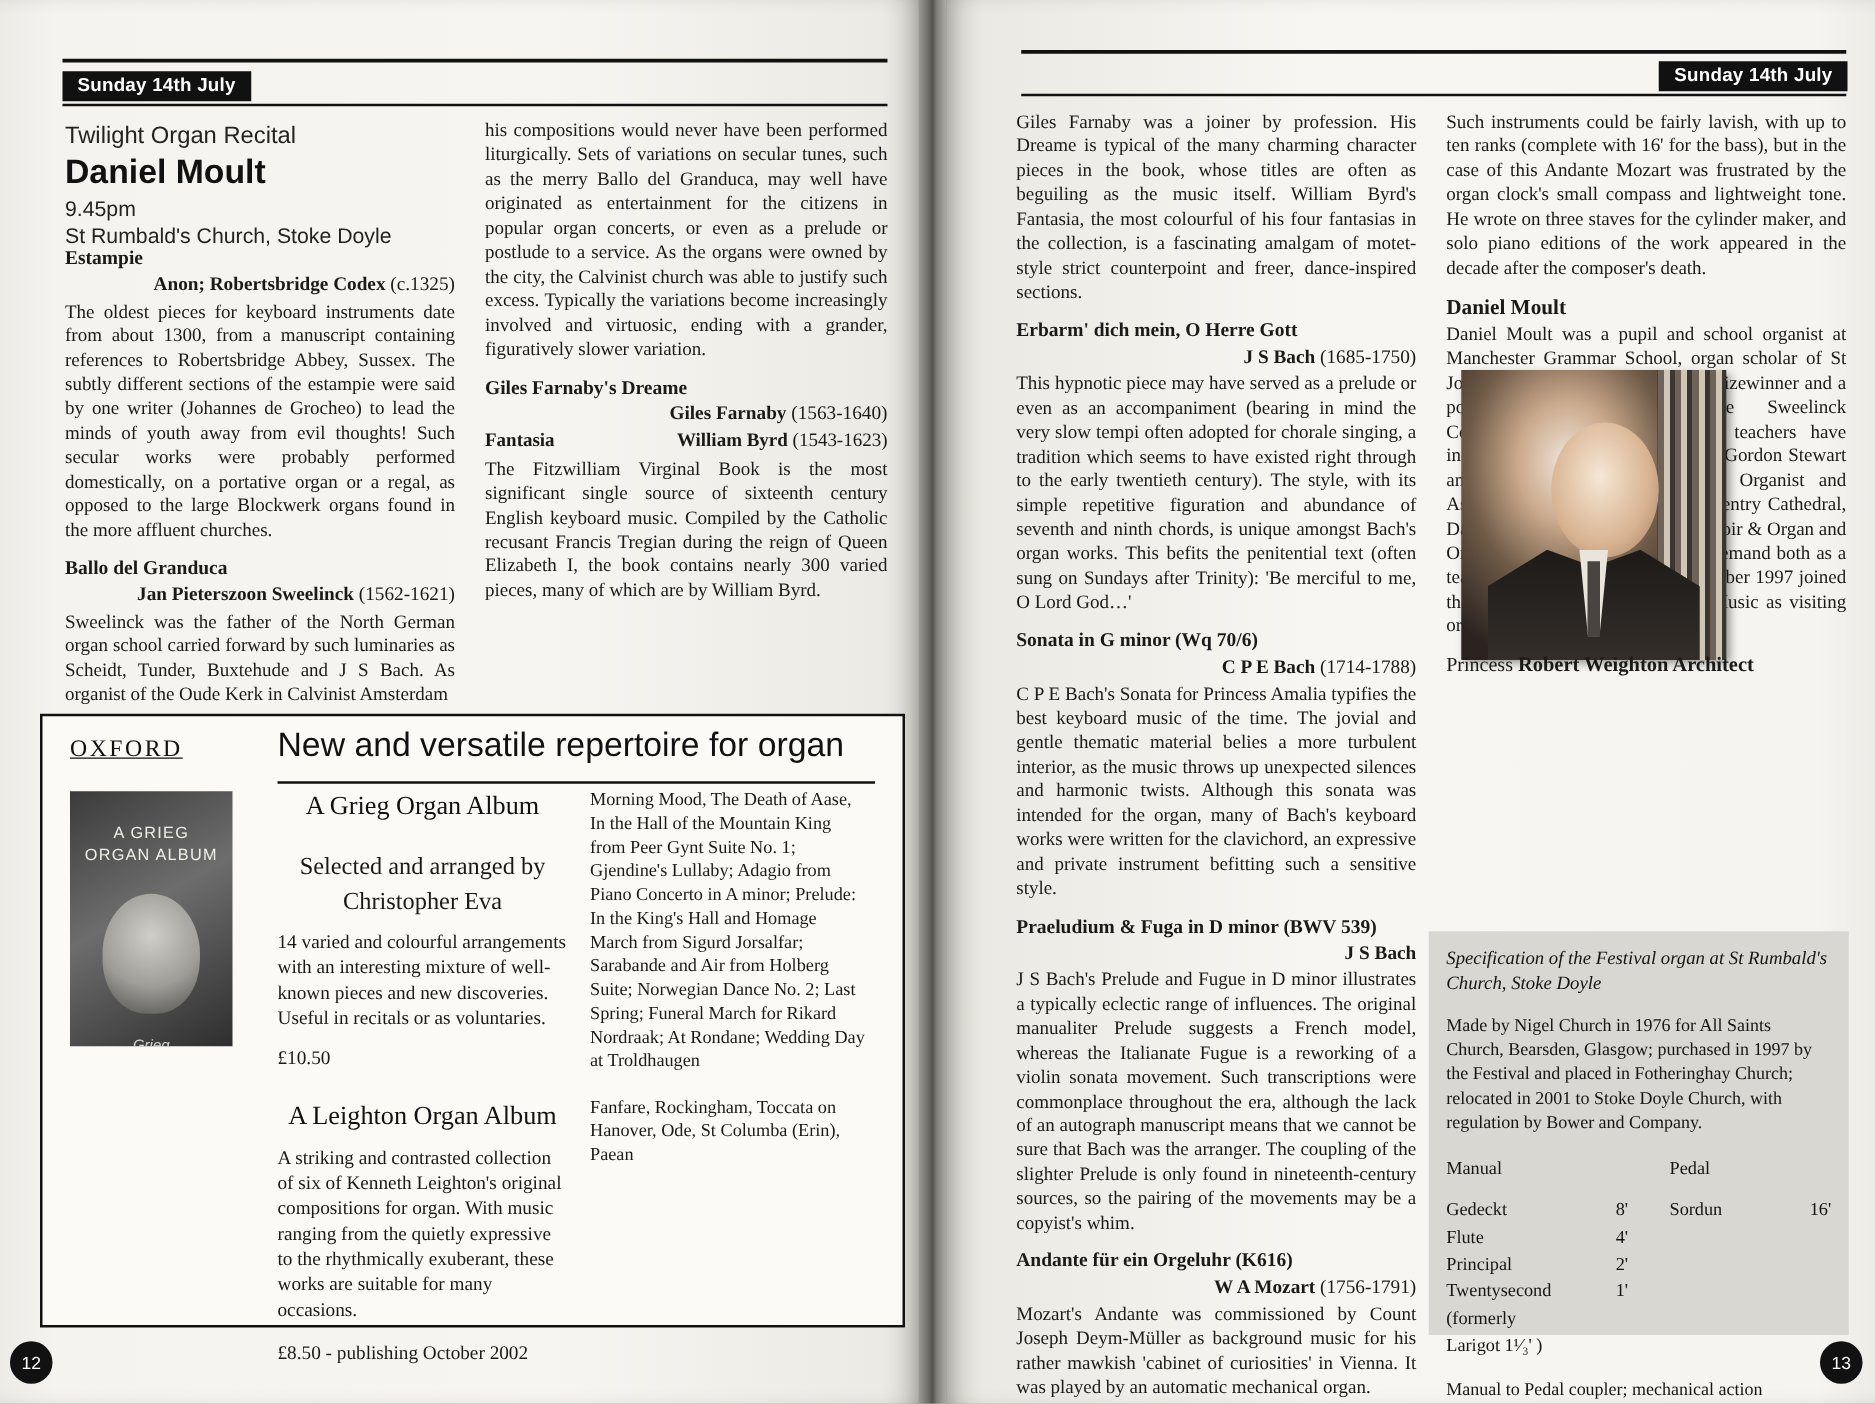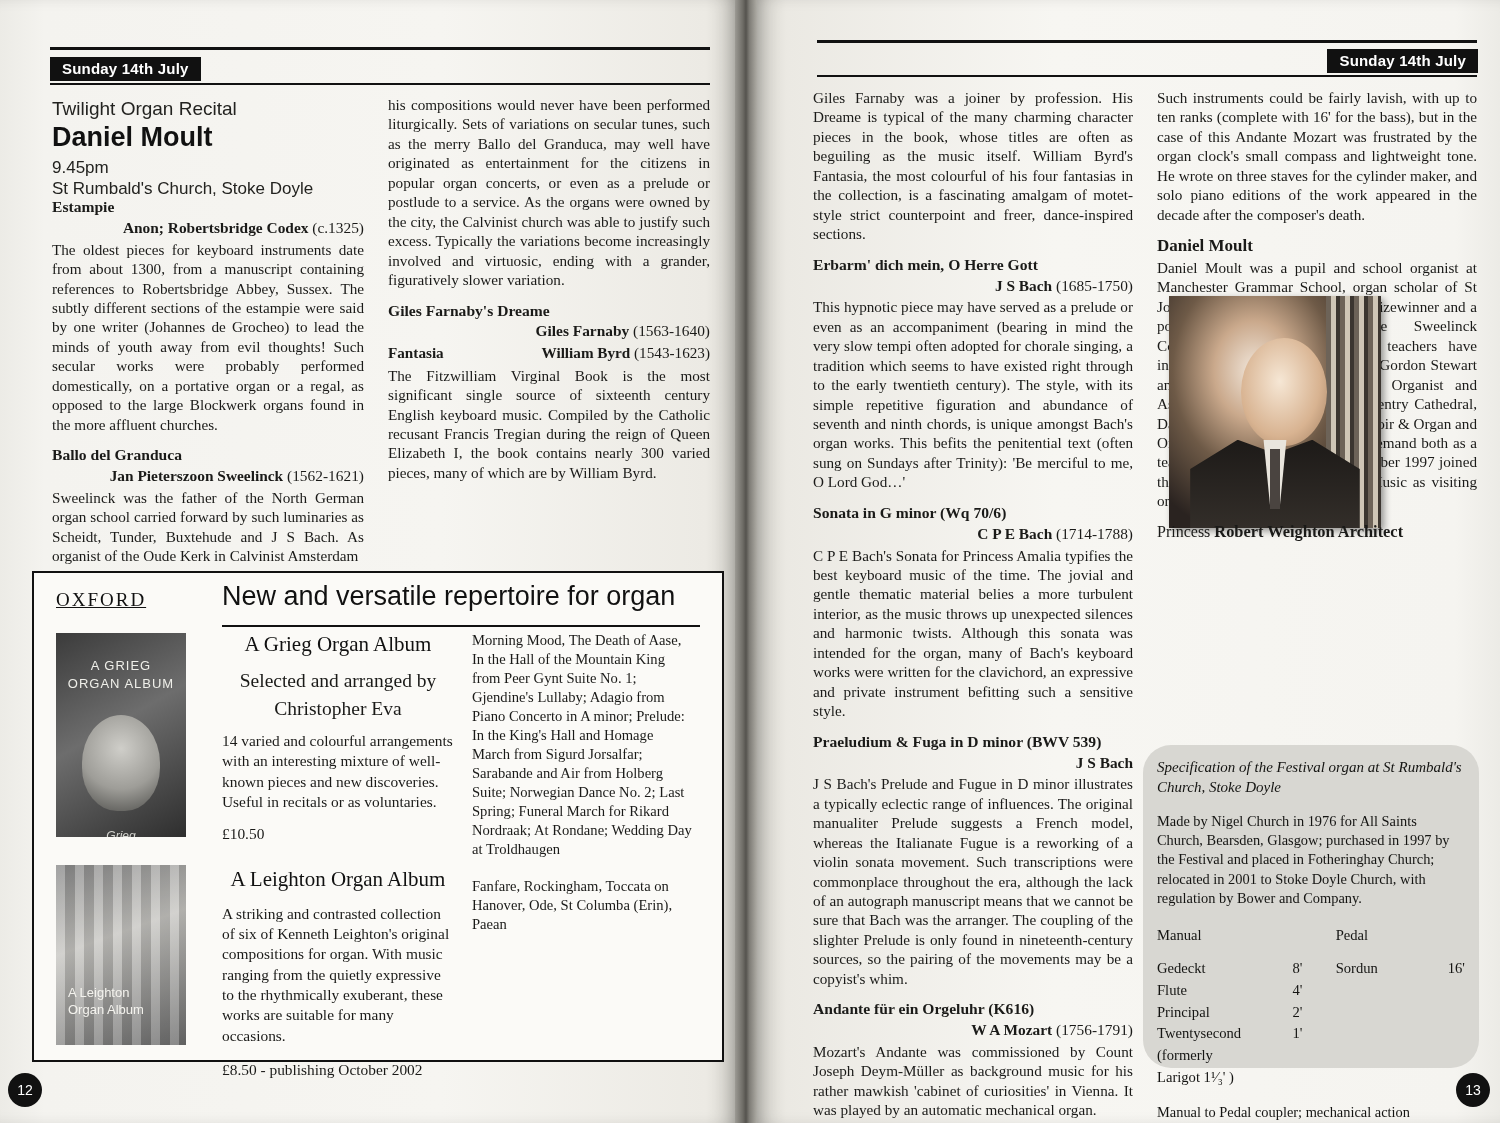--- a/index.html
+++ b/index.html
@@ -143,31 +143,24 @@
 
       <div class="bookcover bk1" style="position:absolute;left:22px;top:46px;width:130px;height:204px;margin-top:14px;">
         <div class="bk-text" style="top:24px;font-size:13px;letter-spacing:1px;line-height:1.4;">
           <span>A GRIEG</span><br>
           <span>ORGAN ALBUM</span>
         </div>
         <div class="silhouette" style="top:82px;"></div>
         <div class="bk-text" style="top:196px;font-size:12px;font-style:italic;opacity:.85;">Grieg</div>
       </div>
 
-      <div class="bookcover bk2" style="position:absolute;left:22px;top:292px;width:130px;height:180px;">
-        <div style="position:absolute;inset:0;background:repeating-linear-gradient(90deg,rgba(255,255,255,.18) 0 9px,rgba(0,0,0,.12) 9px 19px);"></div>
-        <div class="bk-text" style="bottom:26px;font-size:13px;line-height:1.35;color:#f4f3ee;text-align:left;left:12px;">
-          <span>A Leighton</span><br>
-          <span>Organ Album</span>
-        </div>
-      </div>
 
       <div class="adv-col" style="left:188px;top:58px;width:232px;">
         <div style="font-size:21px;text-align:center;color:#111;">A Grieg Organ Album</div>
-        <div class="adv-sub" style="margin-top:10px;">Selected and arranged by</div>
+        <div class="adv-sub" style="margin-top:23px;">Selected and arranged by</div>
         <div class="adv-sub" style="margin-top:-4px;">Christopher Eva</div>
         <p style="margin:10px 0 0 0;font-size:15.4px;line-height:1.32;">14 varied and colourful arrangements with an interesting mixture of well-known pieces and new discoveries. Useful in recitals or as voluntaries.</p>
         <div style="margin-top:12px;font-size:15.4px;">£10.50</div>
 
         <div style="font-size:21px;text-align:center;color:#111;margin-top:22px;">A Leighton Organ Album</div>
         <p style="margin:10px 0 0 0;font-size:15.4px;line-height:1.32;">A striking and contrasted collection of six of Kenneth Leighton's original compositions for organ. With music ranging from the quietly expressive to the rhythmically exuberant, these works are suitable for many occasions.</p>
         <div style="margin-top:14px;font-size:15.4px;">£8.50 - publishing October 2002</div>
       </div>
 
       <div class="adv-col adv-small" style="left:438px;top:58px;width:222px;">
@@ -230,21 +223,21 @@
         <div class="tie"></div>
       </div>
       <p>Daniel Moult was a pupil and school organist at Manchester Grammar School, organ scholar of St John's College Oxford, an FRCO prizewinner and a postgraduate student at the Sweelinck Conservatorium, Amsterdam. His teachers have included Jacques van Oortmerssen, Gordon Stewart and Nicolas Kynaston. Currently Organist and Assistant Director of Music at Coventry Cathedral, Daniel is a regular contributor to Choir &amp; Organ and Organists' Review. He is in much demand both as a teacher and recitalist, and in September 1997 joined the staff of Chetham's School of Music as visiting organ tutor.</p>
 
       <div class="sponsor" style="position:relative;margin-top:10px;">
         <span>Princess</span>
         <b>Robert Weighton Architect</b>
       </div>
     </div>
 
-    <div class="spec-box" style="left:386px;top:745px;width:336px;height:323px;border-radius:28px;">
+    <div class="spec-box" style="left:386px;top:745px;width:336px;height:323px;">
       <div class="inner">
         <div class="spec-title">Specification of the Festival organ at St Rumbald's Church, Stoke Doyle</div>
         <div style="margin-bottom:16px;">Made by Nigel Church in 1976 for All Saints Church, Bearsden, Glasgow; purchased in 1997 by the Festival and placed in Fotheringhay Church; relocated in 2001 to Stoke Doyle Church, with regulation by Bower and Company.</div>
         <table class="spec-table">
           <tbody>
               <tr>
             <td style="width:44%;font-weight:normal;">Manual</td>
             <td style="width:14%;"></td>
             <td style="width:30%;">Pedal</td>
             <td style="width:12%;"></td>

